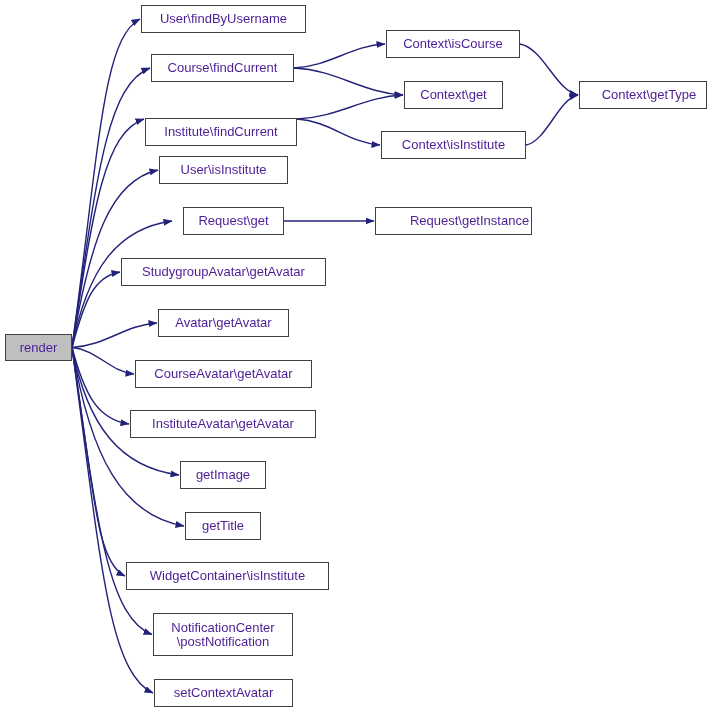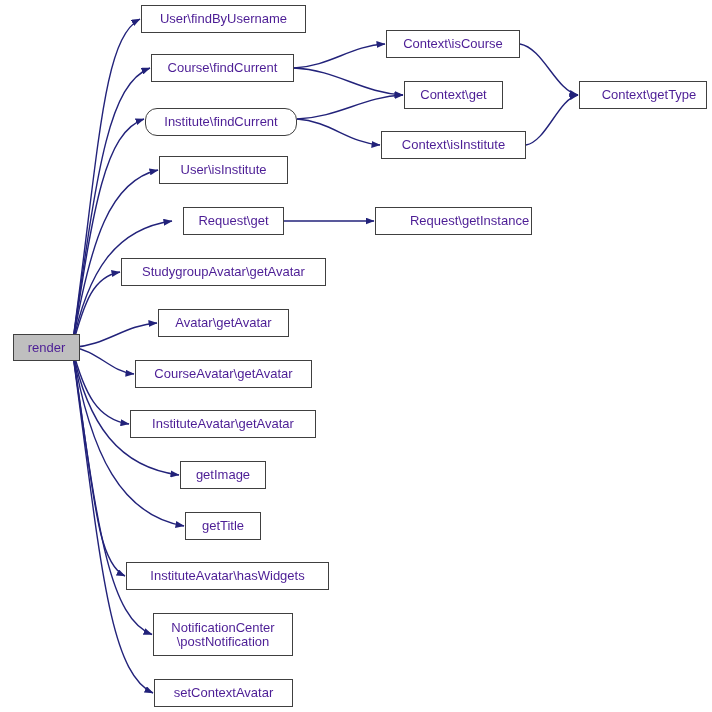--- a/index.html
+++ b/index.html
@@ -72,33 +72,33 @@
         <path d="M294,68 C330.4,66.08 350.42,45.92 385,44" fill="none" stroke="#22227a" stroke-width="1.4" marker-end="url(#arrowhead)"></path>
         <path d="M294,68 C337.6,70.16 361.58,92.84 403,95" fill="none" stroke="#22227a" stroke-width="1.4" marker-end="url(#arrowhead)"></path>
         <path d="M297,119 C339.4,117.08 362.72,96.92 403,95" fill="none" stroke="#22227a" stroke-width="1.4" marker-end="url(#arrowhead)"></path>
         <path d="M297,119 C330.2,121.08 348.46,142.92 380,145" fill="none" stroke="#22227a" stroke-width="1.4" marker-end="url(#arrowhead)"></path>
         <path d="M520,44 C543.2,48.08 555.96,90.92 578,95" fill="none" stroke="#22227a" stroke-width="1.4" marker-end="url(#arrowhead)"></path>
         <path d="M526,145 C546.8,141 558.24,99 578,95" fill="none" stroke="#22227a" stroke-width="1.4" marker-end="url(#arrowhead)"></path>
         <path d="M274,221 C314,221 336,221 374,221" fill="none" stroke="#22227a" stroke-width="1.4" marker-end="url(#arrowhead)"></path>
       </g>
   </svg>
   <div id="node-layer">
-      <div class="gnode root" style="left: 5px; top: 334px; width: 67px; height: 27px; margin-left: 8px;"><span>render</span></div>
+      <div class="gnode root" style="left: 5px; top: 334px; width: 67px; height: 27px;"><span>render</span></div>
       <div class="gnode" style="left: 141px; top: 5px; width: 165px; height: 28px;"><span>User\findByUsername</span></div>
       <div class="gnode" style="left: 151px; top: 54px; width: 143px; height: 28px;"><span>Course\findCurrent</span></div>
-      <div class="gnode" style="left: 145px; top: 108px; width: 152px; height: 28px; border-radius: 12px;"><span>Institute\findCurrent</span></div>
+      <div class="gnode" style="left: 145px; top: 118px; width: 152px; height: 28px;"><span>Institute\findCurrent</span></div>
       <div class="gnode" style="left: 159px; top: 156px; width: 129px; height: 28px;"><span>User\isInstitute</span></div>
       <div class="gnode" style="left: 173px; top: 207px; width: 101px; height: 28px; margin-left: 10px;"><span>Request\get</span></div>
       <div class="gnode" style="left: 121px; top: 258px; width: 205px; height: 28px;"><span>StudygroupAvatar\getAvatar</span></div>
       <div class="gnode" style="left: 158px; top: 309px; width: 131px; height: 28px;"><span>Avatar\getAvatar</span></div>
       <div class="gnode" style="left: 135px; top: 360px; width: 177px; height: 28px;"><span>CourseAvatar\getAvatar</span></div>
       <div class="gnode" style="left: 130px; top: 410px; width: 186px; height: 28px;"><span>InstituteAvatar\getAvatar</span></div>
       <div class="gnode" style="left: 180px; top: 461px; width: 86px; height: 28px;"><span>getImage</span></div>
       <div class="gnode" style="left: 185px; top: 512px; width: 76px; height: 28px;"><span>getTitle</span></div>
-      <div class="gnode" style="left: 126px; top: 562px; width: 203px; height: 28px;"><span>InstituteAvatar\hasWidgets</span></div>
+      <div class="gnode" style="left: 126px; top: 562px; width: 203px; height: 28px;"><span>WidgetContainer\isInstitute</span></div>
       <div class="gnode" style="left: 153px; top: 613px; width: 140px; height: 43px;"><span>NotificationCenter
 \postNotification</span></div>
       <div class="gnode" style="left: 154px; top: 679px; width: 139px; height: 28px;"><span>setContextAvatar</span></div>
       <div class="gnode" style="left: 386px; top: 30px; width: 134px; height: 28px;"><span>Context\isCourse</span></div>
       <div class="gnode" style="left: 404px; top: 81px; width: 99px; height: 28px;"><span>Context\get</span></div>
       <div class="gnode" style="left: 381px; top: 131px; width: 145px; height: 28px;"><span>Context\isInstitute</span></div>
       <div class="gnode" style="left: 579px; top: 81px; width: 128px; height: 28px; padding-left: 12px;"><span>Context\getType</span></div>
       <div class="gnode" style="left: 375px; top: 207px; width: 157px; height: 28px; padding-left: 32px;"><span>Request\getInstance</span></div>
     </div>
 </div>

